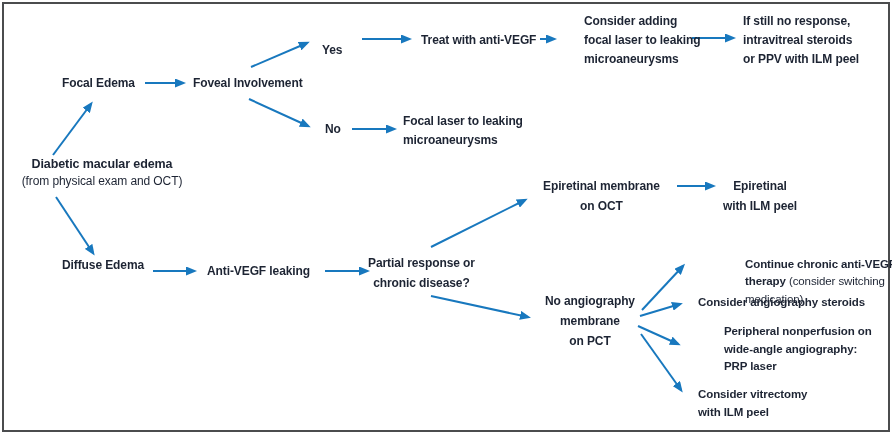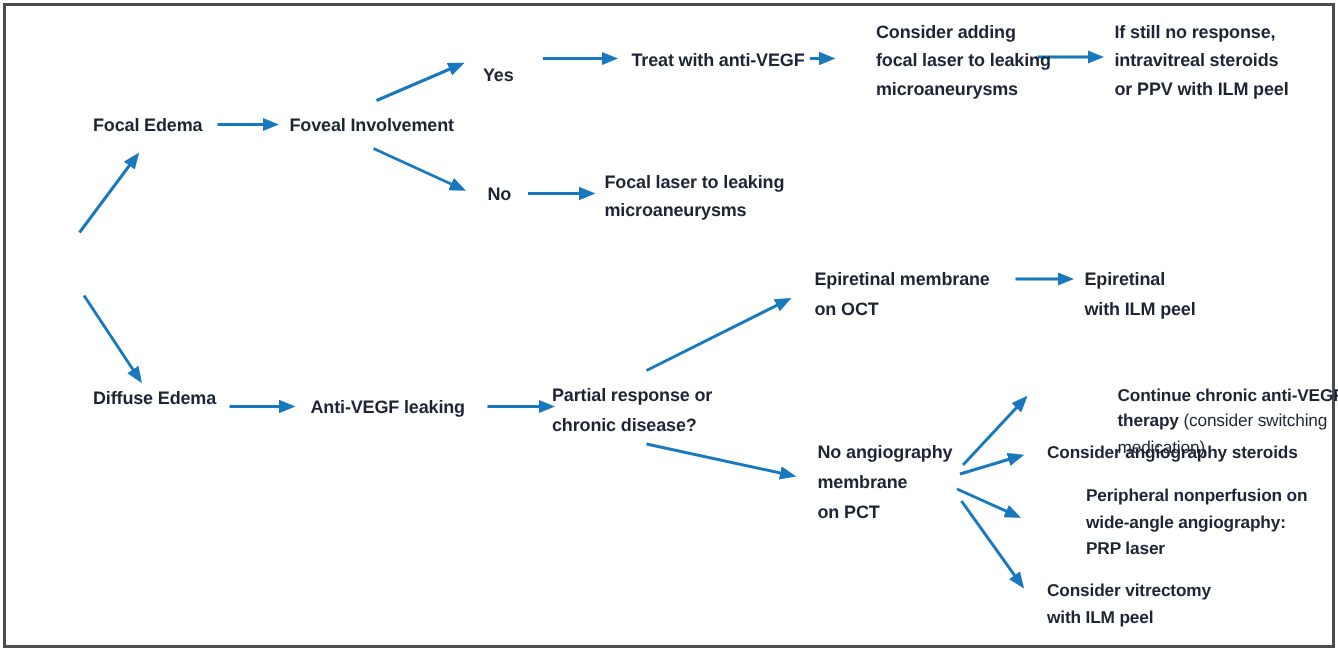--- a/index.html
+++ b/index.html
@@ -13,21 +13,21 @@
   }
   .frame{position:absolute;inset:2px;border:2px solid var(--border);pointer-events:none;}
   .edges{position:absolute;left:0;top:0;width:892px;height:434px;}
   .edges line{stroke:var(--arrow);stroke-width:2;}
   .edges .ah{fill:var(--arrow);}
   .node{
     position:absolute;color:var(--text);
     font-weight:bold;font-size:12px;line-height:19px;letter-spacing:-0.1px;
     white-space:pre-line;
   }
-  .lh20{line-height:20px;}
+  .lh20{line-height:20px;text-align:center;}
   .opt{font-size:11.5px;line-height:17.5px;}
   .opt1{width:192px;white-space:pre-line;margin-left:47px;}
   .normal{font-weight:normal;}
   .root{width:172px;text-align:center;white-space:normal;}
   .root .title{display:block;font-size:12.5px;line-height:18px;}
   .root .subtitle{display:block;font-weight:normal;font-size:12px;line-height:16px;}
 </style>
 </head>
 <body>
 
@@ -53,20 +53,22 @@
   <line x1="431" y1="247" x2="525" y2="200" marker-end="url(#ah)"></line>
   <line x1="431" y1="296" x2="528" y2="317" marker-end="url(#ah)"></line>
   <line x1="677" y1="186" x2="713" y2="186" marker-end="url(#ah)"></line>
   <line x1="642" y1="310" x2="683" y2="266" marker-end="url(#ah)"></line>
   <line x1="640" y1="316" x2="680" y2="304" marker-end="url(#ah)"></line>
   <line x1="638" y1="326" x2="678" y2="344" marker-end="url(#ah)"></line>
   <line x1="641" y1="334" x2="681" y2="390" marker-end="url(#ah)"></line>
 </svg>
 
 <div class="node root" style="left:16px;top:155px">
+  <span class="title">Diabetic macular edema</span>
+  <span class="subtitle">(from physical exam and OCT)</span>
 </div>
 
 <div class="node" style="left:62px;top:74px">Focal Edema</div>
 <div class="node" style="left:193px;top:74px">Foveal Involvement</div>
 <div class="node" style="left:322px;top:41px">Yes</div>
 <div class="node" style="left:421px;top:31px">Treat with anti-VEGF</div>
 <div class="node" style="left:584px;top:12px">Consider adding
 focal laser to leaking
 microaneurysms</div>
 <div class="node" style="left:743px;top:12px">If still no response,

